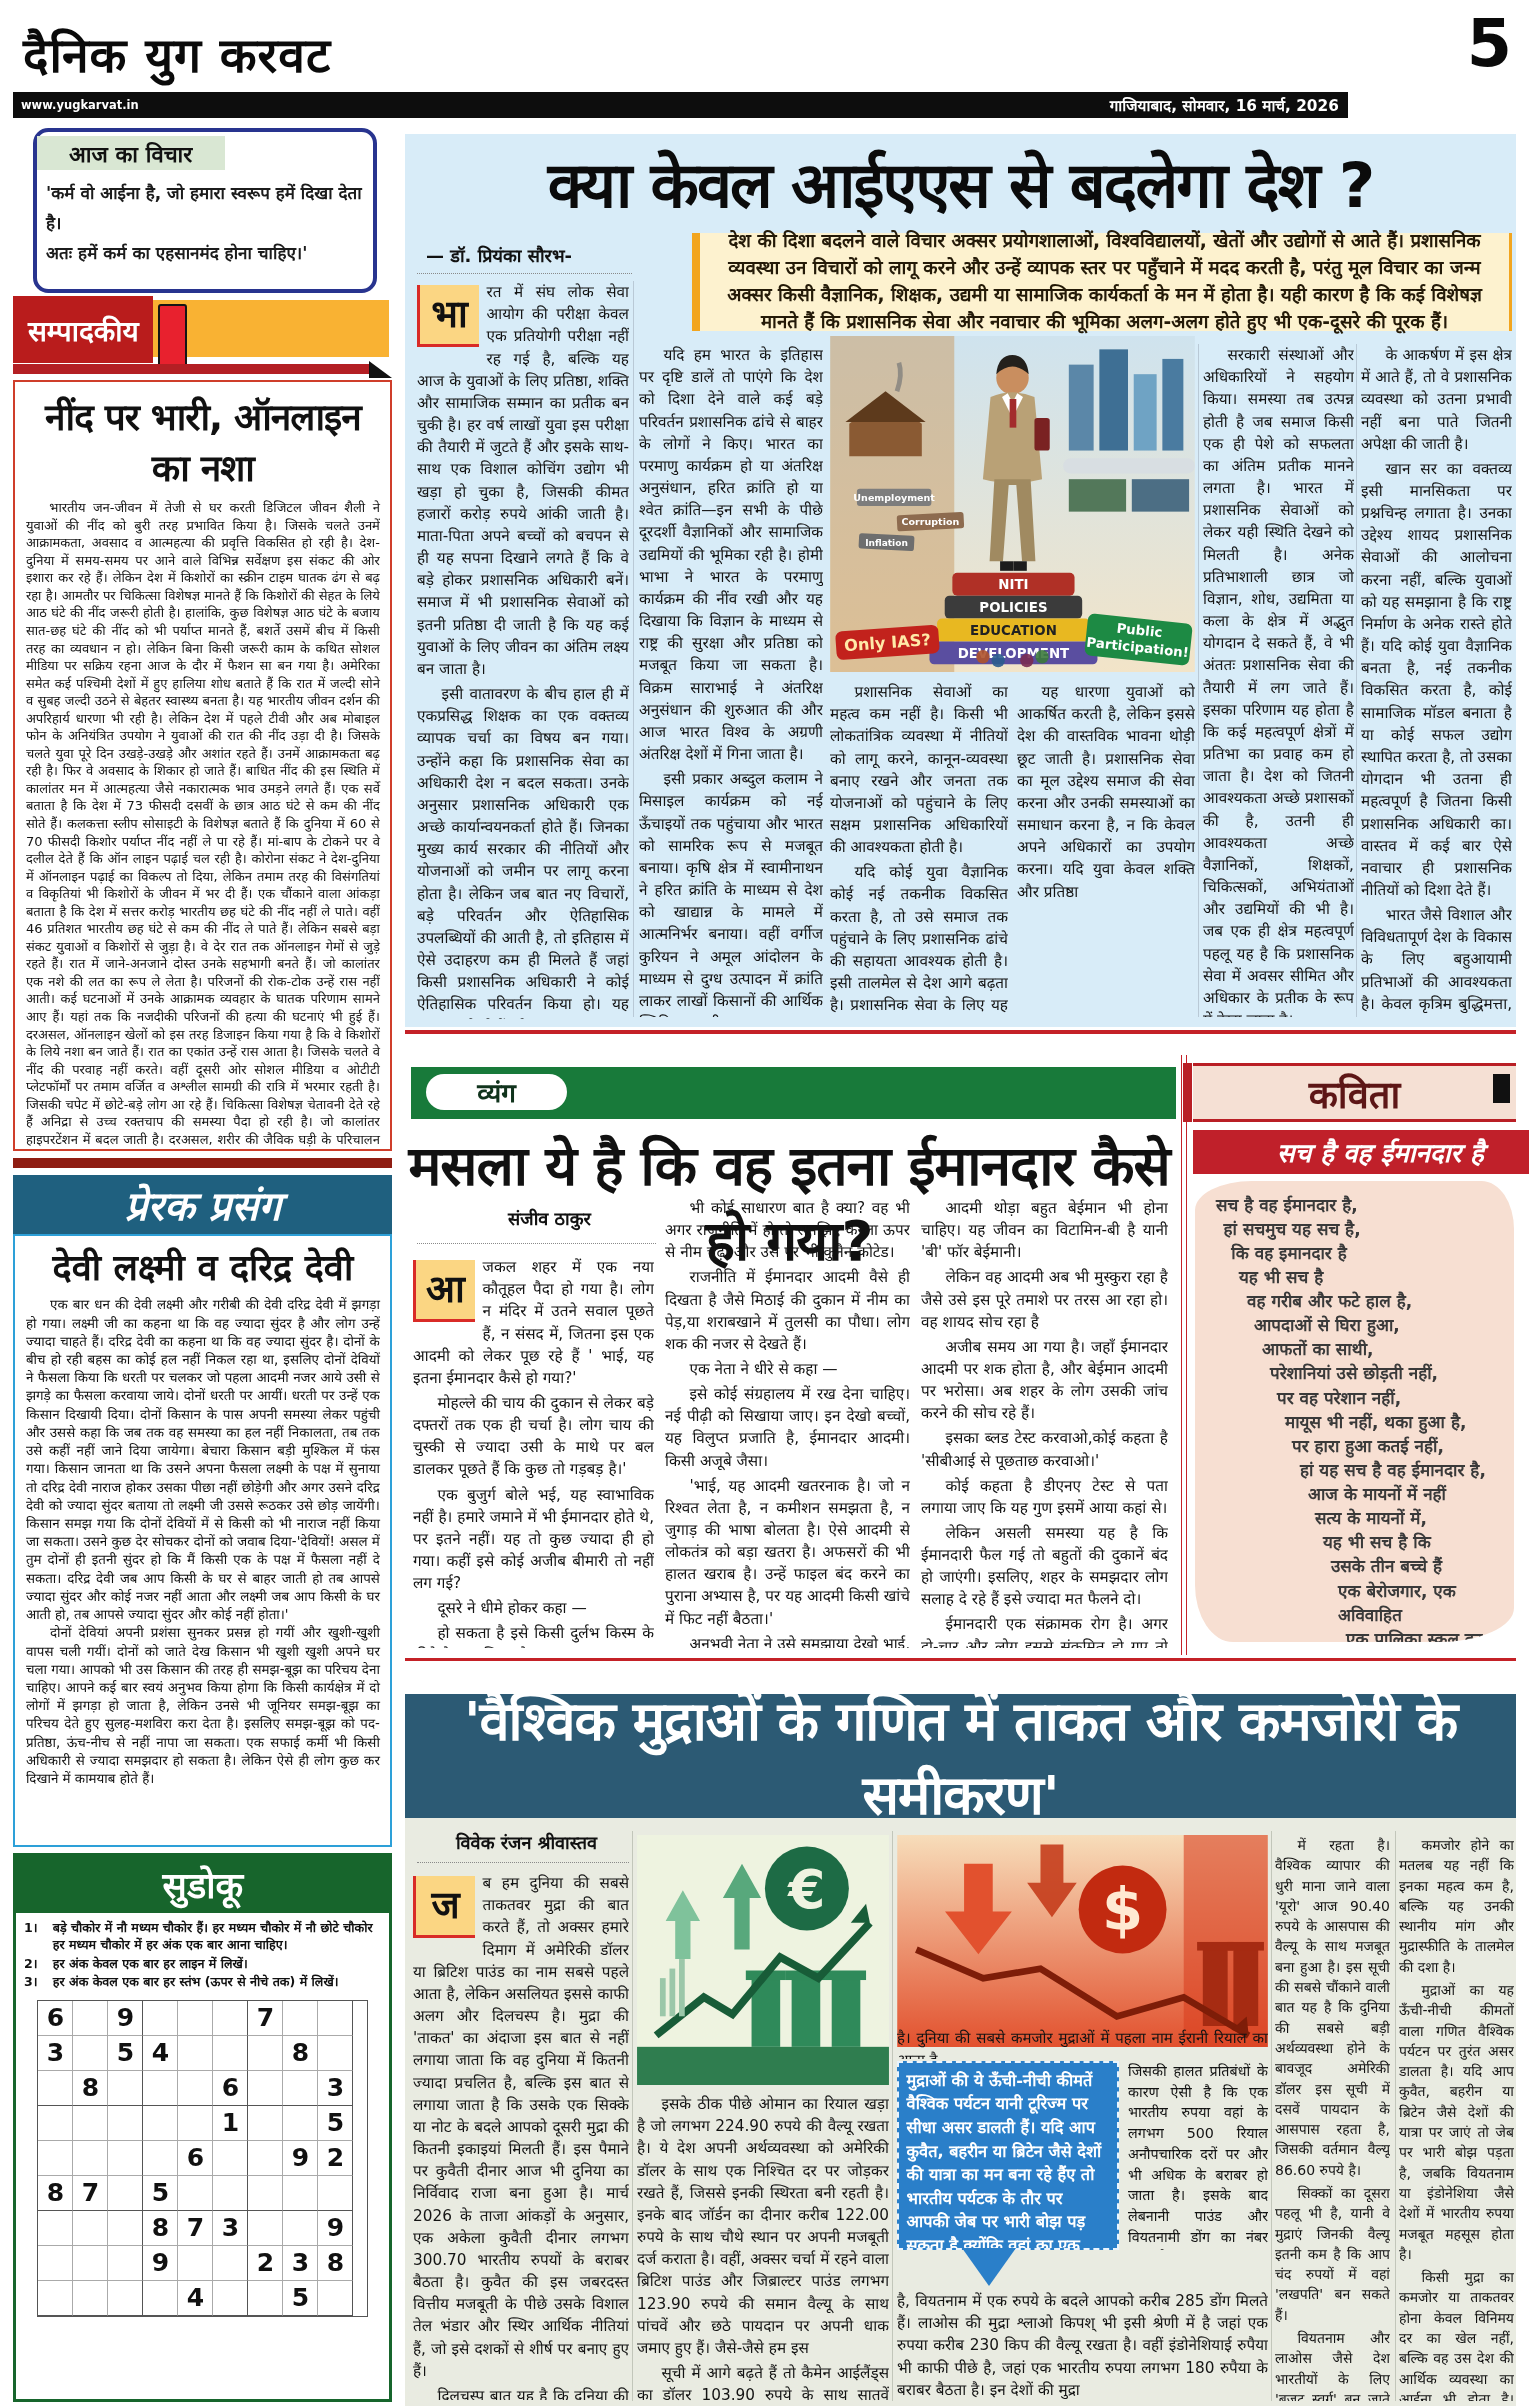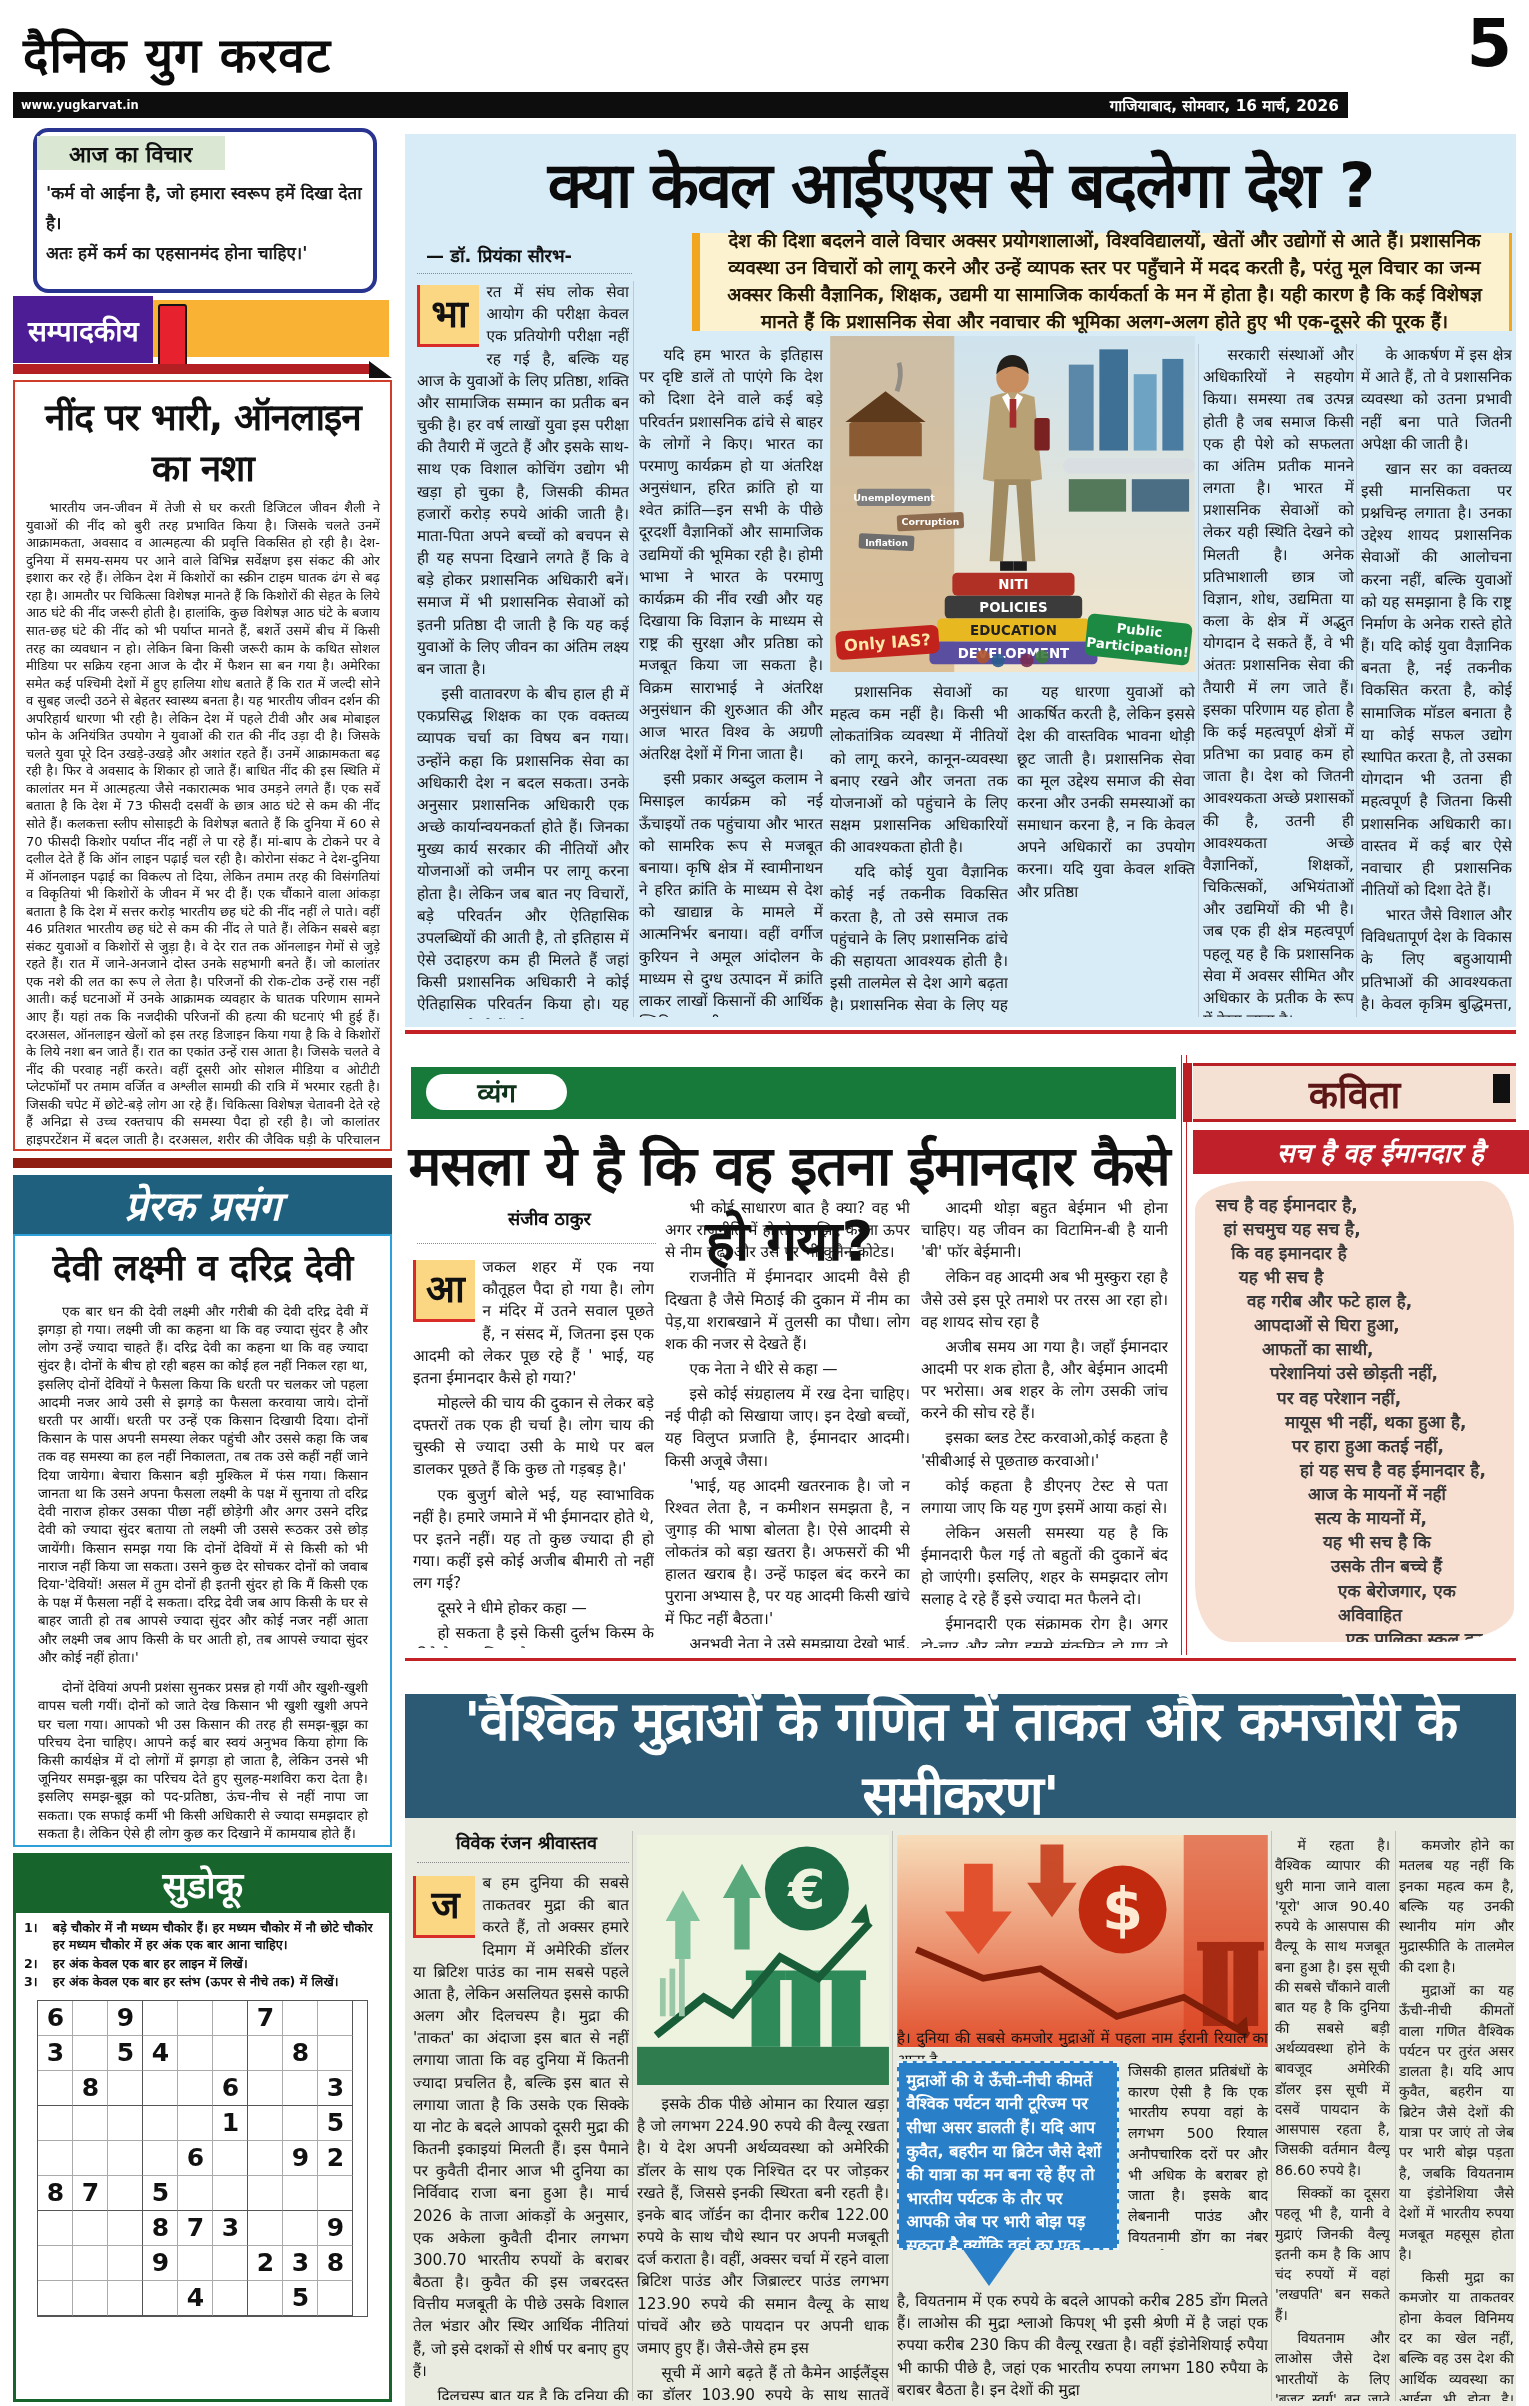--- a/index.html
+++ b/index.html
@@ -11,35 +11,35 @@
   .topbar{position:absolute;left:13.4px;top:92px;width:1335px;height:26px;background:#0d0d0d;color:#fff;}
   .topbar .site{position:absolute;left:7.6px;top:5.7px;font-size:11.5px;font-weight:bold;}
   .topbar .dateline{position:absolute;right:9.6px;top:2.9px;font-size:15.3px;font-weight:bold;}
   
   .thought{position:absolute;left:32.5px;top:128px;width:336px;height:157px;border:4.8px solid #28348f;border-radius:15.3px;background:#fff;text-align:left;}
   .thought .hd{display:inline-block;margin-top:3.8px;background:#d9e7d3;padding:1.9px 32.5px;font-size:22px;font-weight:900;}
   .thought .q{margin:9.6px 9.6px 0;font-size:17px;font-weight:800;line-height:1.75;color:#1c1c1c;}
   
   .ed-band{position:absolute;left:13.4px;top:296px;width:379px;height:78px;}
   .ed-yellow{position:absolute;left:134px;top:3.8px;right:3.8px;height:57px;background:#f9b233;}
-  .ed-label{position:absolute;left:0;top:0;width:140px;height:67px;background:#4c1d95;color:#fff;font-weight:900;font-size:28px;display:flex;align-items:center;justify-content:center;font-family:Liberation Serif, serif;}
+  .ed-label{position:absolute;left:0;top:0;width:140px;height:67px;background:#b91c1c;color:#fff;font-weight:900;font-size:28px;display:flex;align-items:center;justify-content:center;font-family:Liberation Serif, serif;}
   .ed-pencil{position:absolute;left:145px;top:7.6px;width:25px;height:59px;background:#e8212e;border:2.9px solid #151515;border-radius:2.9px;}
   .ed-underbar{position:absolute;left:0;bottom:0;right:19px;height:10.5px;background:#b41f24;}
   .ed-tip{position:absolute;right:0;bottom:-3.8px;width:0;height:0;border-left:23px solid #111;border-top:17px solid transparent;}
   .editorial-box{position:absolute;left:13.4px;top:380px;width:379px;height:771px;border:2.9px solid #cf3d2a;background:#fff;padding:5.7px 10.5px;box-sizing:border-box;overflow:hidden;}
   .editorial-box h2{margin:1.9px 0 7.6px;font-size:37px;font-weight:900;text-align:center;letter-spacing:-1px;}
   .editorial-body{font-size:13px;line-height:1.35;text-align:justify;color:#141414;}
   .editorial-body p{margin:0;text-indent:1.8em;}
   .maroon-bar{position:absolute;left:13.4px;top:1158px;width:379px;height:9.6px;background:#8f1d12;}
   
   .prerak-hd{position:absolute;left:13.4px;top:1175px;width:379px;height:59px;background:#1f607f;color:#fff;display:flex;align-items:center;justify-content:center;font-size:40px;font-weight:900;font-style:italic;}
   .prerak-box{position:absolute;left:13.4px;top:1234px;width:379px;height:613px;border:2.9px solid #2da0d8;background:#fff;padding:3.8px 10.5px;box-sizing:border-box;overflow:hidden;}
   .prerak-box h2{margin:1.9px 0 5.7px;font-size:36px;font-weight:900;text-align:center;}
   .prerak-body{font-size:13.4px;line-height:1.36;text-align:justify;}
-  .prerak-body p{margin:12px;text-indent:1.8em;}
+  .prerak-body p{margin:0;text-indent:1.8em;}
   
   .sudoku{position:absolute;left:13.4px;top:1853px;width:379px;height:549px;border:3.8px solid #17652c;background:#fff;box-sizing:border-box;overflow:hidden;}
   .sudoku .hd{height:57px;background:#17652c;color:#fff;display:flex;align-items:center;justify-content:center;font-size:36px;font-weight:900;}
   .sudoku .rules{padding:5.7px 7.6px 1.9px;font-size:12.6px;font-weight:600;line-height:1.35;}
   .sudoku .rules div{display:flex;gap:3.8px;margin-bottom:1.9px;}
   .sudoku .rules .n{flex:0 0 25px;}
   .s-grid{width:329px;margin:5.7px auto 0;border:1.9px solid #555;}
   .s-row{display:flex;}
   .s-row:nth-child(3n) .s-cell{border-bottom:1.9px solid #555;}
   .s-cell{width:35px;height:35px;border-right:1px solid #aaa;border-bottom:1px solid #aaa;font-size:25px;font-weight:700;display:flex;align-items:center;justify-content:center;box-sizing:border-box;}

